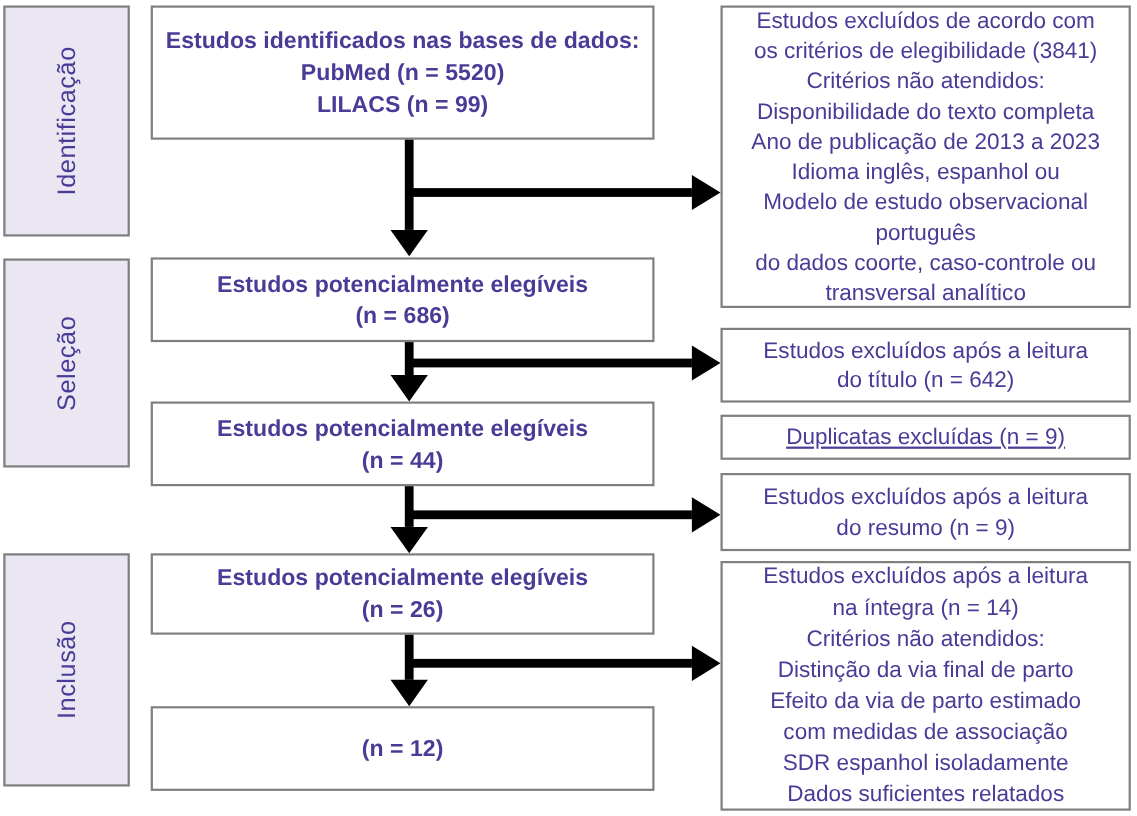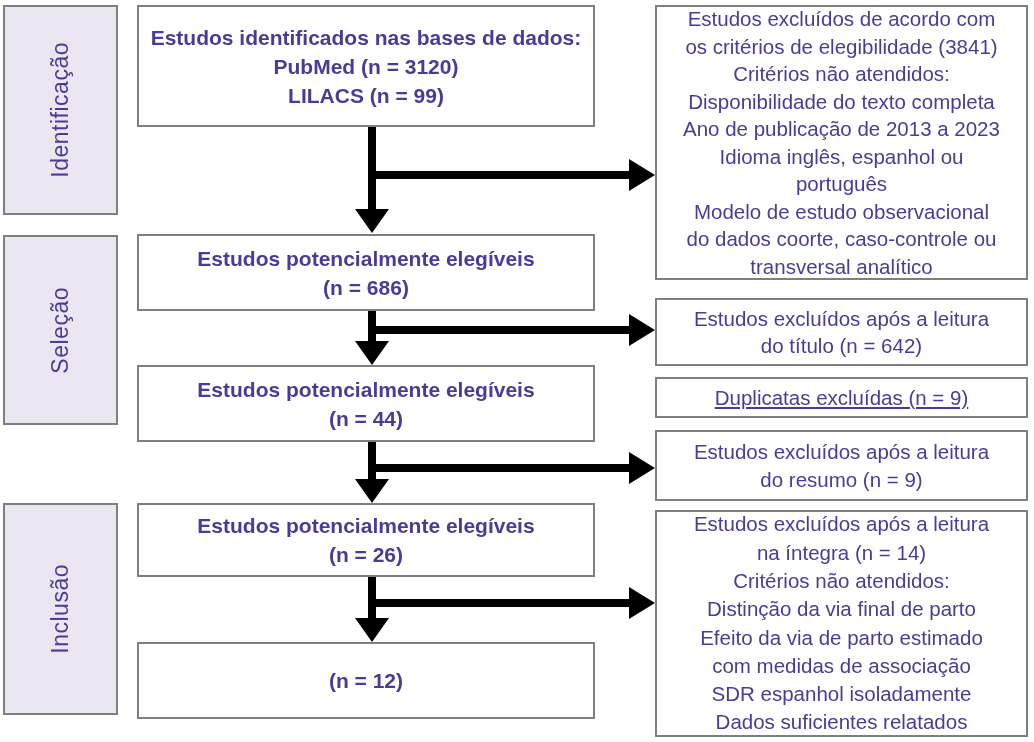--- a/index.html
+++ b/index.html
@@ -81,21 +81,21 @@
   </div>
   <div class="stage" style="top:235px; height:190px;">
     <span class="vlabel">Seleção</span>
   </div>
   <div class="stage" style="top:503px; height:212px;">
     <span class="vlabel">Inclusão</span>
   </div>
 
   <div class="fbox center-col fs-main" style="top:5px; height:122px;">
     <div class="line">Estudos identificados nas bases de dados:</div>
-    <div class="line">PubMed (n = 3120)</div>
+    <div class="line">PubMed (n = 5520)</div>
     <div class="line">LILACS (n = 99)</div>
   </div>
 
   <div class="fbox center-col fs-main" style="top:234px; height:77px;">
     <div class="line">Estudos potencialmente elegíveis</div>
     <div class="line">(n = 686)</div>
   </div>
 
   <div class="fbox center-col fs-main" style="top:365px; height:77px;">
     <div class="line">Estudos potencialmente elegíveis</div>
@@ -111,22 +111,22 @@
     <div class="line">(n = 12)</div>
   </div>
 
   <div class="fbox right-col fs-side" style="top:5px; height:275px;">
     <div class="line">Estudos excluídos de acordo com</div>
     <div class="line">os critérios de elegibilidade (3841)</div>
     <div class="line">Critérios não atendidos:</div>
     <div class="line">Disponibilidade do texto completa</div>
     <div class="line">Ano de publicação de 2013 a 2023</div>
     <div class="line">Idioma inglês, espanhol ou</div>
+    <div class="line">Modelo de estudo observacional</div>
     <div class="line">português</div>
-    <div class="line">Modelo de estudo observacional</div>
     <div class="line">do dados coorte, caso-controle ou</div>
     <div class="line">transversal analítico</div>
   </div>
 
   <div class="fbox right-col fs-side" style="top:298px; height:68px;">
     <div class="line">Estudos excluídos após a leitura</div>
     <div class="line">do título (n = 642)</div>
   </div>
 
   <div class="fbox right-col fs-side" style="top:377px; height:41px;text-decoration:underline;">

